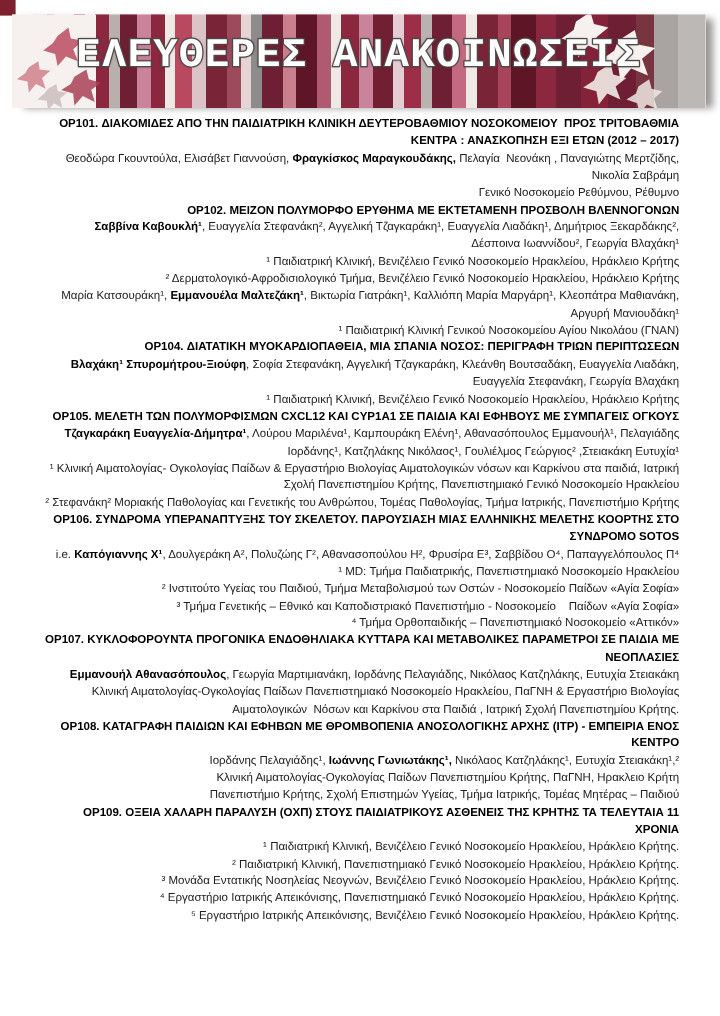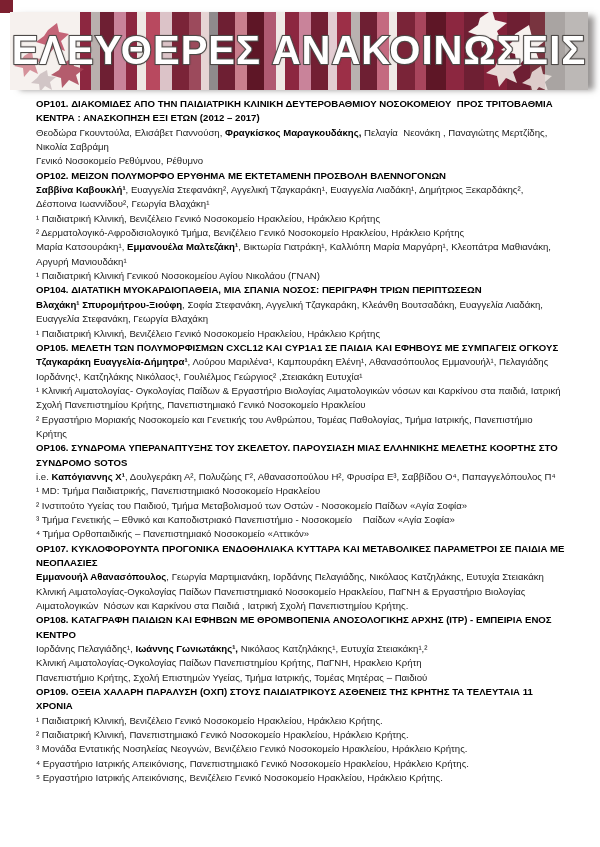--- a/index.html
+++ b/index.html
@@ -33,33 +33,33 @@
         #9c2f47 56.5%, #9c2f47 59%, #b9b2b0 59%, #b9b2b0 60.5%, #6e1f33 60.5%, #6e1f33 63.5%,
         #c46a80 63.5%, #c46a80 65.5%, #efe9e6 65.5%, #efe9e6 67%, #7a2438 67%, #7a2438 70%,
         #a8455c 70%, #a8455c 72%, #5e1626 72%, #5e1626 75.5%, #8c2740 75.5%, #8c2740 78.5%,
         #6e1f33 78.5%, #6e1f33 82%, #84223a 82%, #84223a 86%, #6e1f33 86%, #6e1f33 90%,
         #78343f 90%, #78343f 92.5%, #a9a4a2 92.5%, #a9a4a2 96%, #bcb8b6 96%, #bcb8b6 100%);
   }
   .banner svg { position: absolute; left: 0; top: 0; width: 100%; height: 100%; }
   .banner-title {
     position: absolute; left: 0; top: 16px; width: 100%;
     text-align: center;
-    font-size: 40px; font-weight: bold; letter-spacing: 1px;
+    font-size: 34px; font-weight: bold; letter-spacing: 1px;
     color: #ffffff;
     -webkit-text-stroke: 2px #4d4a48;
     paint-order: stroke;
     text-shadow: 0 0 2px #4d4a48, 0 0 2px #4d4a48;
-    font-family: Liberation Sans, sans-serif;
+    font-family: Liberation Mono, monospace;
     white-space: nowrap;
   }
 
   .content {
     position: absolute; left: 36px; top: 97px; width: 530px;
     font-size: 9.6px; line-height: 14.35px; color: #212121;
-    text-align: left;
+    text-align: right;
   }
   .content p { margin: 0; padding: 0; }
   .abs-title { font-weight: bold; color: #000; }
   .b { font-weight: bold; color: #000; }
 </style>
 </head>
 <body>
 
 <div class="page">
 
@@ -113,21 +113,21 @@
       <div class="abs-affils">
           <div>¹ Παιδιατρική Κλινική, Βενιζέλειο Γενικό Νοσοκομείο Ηρακλείου, Ηράκλειο Κρήτης</div>
         </div>
     </div>
 
     <div class="abstract">
       <p class="abs-title"><span>OP105. </span><span>ΜΕΛΕΤΗ ΤΩΝ ΠΟΛΥΜΟΡΦΙΣΜΩΝ CXCL12 ΚΑΙ CYP1A1 ΣΕ ΠΑΙΔΙΑ ΚΑΙ ΕΦΗΒΟΥΣ ΜΕ ΣΥΜΠΑΓΕΙΣ ΟΓΚΟΥΣ</span></p>
       <p class="abs-authors"><span class="b">Τζαγκαράκη Ευαγγελία-Δήμητρα¹</span><span>, Λούρου Μαριλένα¹, Καμπουράκη Ελένη¹, Αθανασόπουλος Εμμανουήλ¹, Πελαγιάδης Ιορδάνης¹, Κατζηλάκης Νικόλαος¹, Γουλιέλμος Γεώργιος² ,Στειακάκη Ευτυχία¹</span></p>
       <div class="abs-affils">
           <div>¹ Κλινική Αιματολογίας- Ογκολογίας Παίδων &amp; Εργαστήριο Βιολογίας Αιματολογικών νόσων και Καρκίνου στα παιδιά, Ιατρική Σχολή Πανεπιστημίου Κρήτης, Πανεπιστημιακό Γενικό Νοσοκομείο Ηρακλείου</div>
-          <div>² Εργαστήριο Μοριακής Νοσοκομείο και Γενετικής του Ανθρώπου, Τομέας Παθολογίας, Τμήμα Ιατρικής, Πανεπιστήμιο Κρήτης</div>
+          <div>² Στεφανάκη² Μοριακής Παθολογίας και Γενετικής του Ανθρώπου, Τομέας Παθολογίας, Τμήμα Ιατρικής, Πανεπιστήμιο Κρήτης</div>
         </div>
     </div>
 
     <div class="abstract">
       <p class="abs-title"><span>OP106. </span><span>ΣΥΝΔΡΟΜΑ ΥΠΕΡΑΝΑΠΤΥΞΗΣ ΤΟΥ ΣΚΕΛΕΤΟΥ. ΠΑΡΟΥΣΙΑΣΗ ΜΙΑΣ ΕΛΛΗΝΙΚΗΣ ΜΕΛΕΤΗΣ ΚΟΟΡΤΗΣ ΣΤΟ ΣΥΝΔΡΟΜΟ SOTOS</span></p>
       <p class="abs-authors"><span>i.e. </span><span class="b">Καπόγιαννης Χ¹</span><span>, Δουλγεράκη Α², Πολυζώης Γ², Αθανασοπούλου Η², Φρυσίρα Ε³, Σαββίδου Ο⁴, Παπαγγελόπουλος Π⁴</span></p>
       <div class="abs-affils">
           <div>¹ MD: Τμήμα Παιδιατρικής, Πανεπιστημιακό Νοσοκομείο Ηρακλείου</div>
           <div>² Ινστιτούτο Υγείας του Παιδιού, Τμήμα Μεταβολισμού των Οστών - Νοσοκομείο Παίδων «Αγία Σοφία»</div>
           <div>³ Τμήμα Γενετικής – Εθνικό και Καποδιστριακό Πανεπιστήμιο - Νοσοκομείο &nbsp;&nbsp;&nbsp;Παίδων «Αγία Σοφία»</div>

